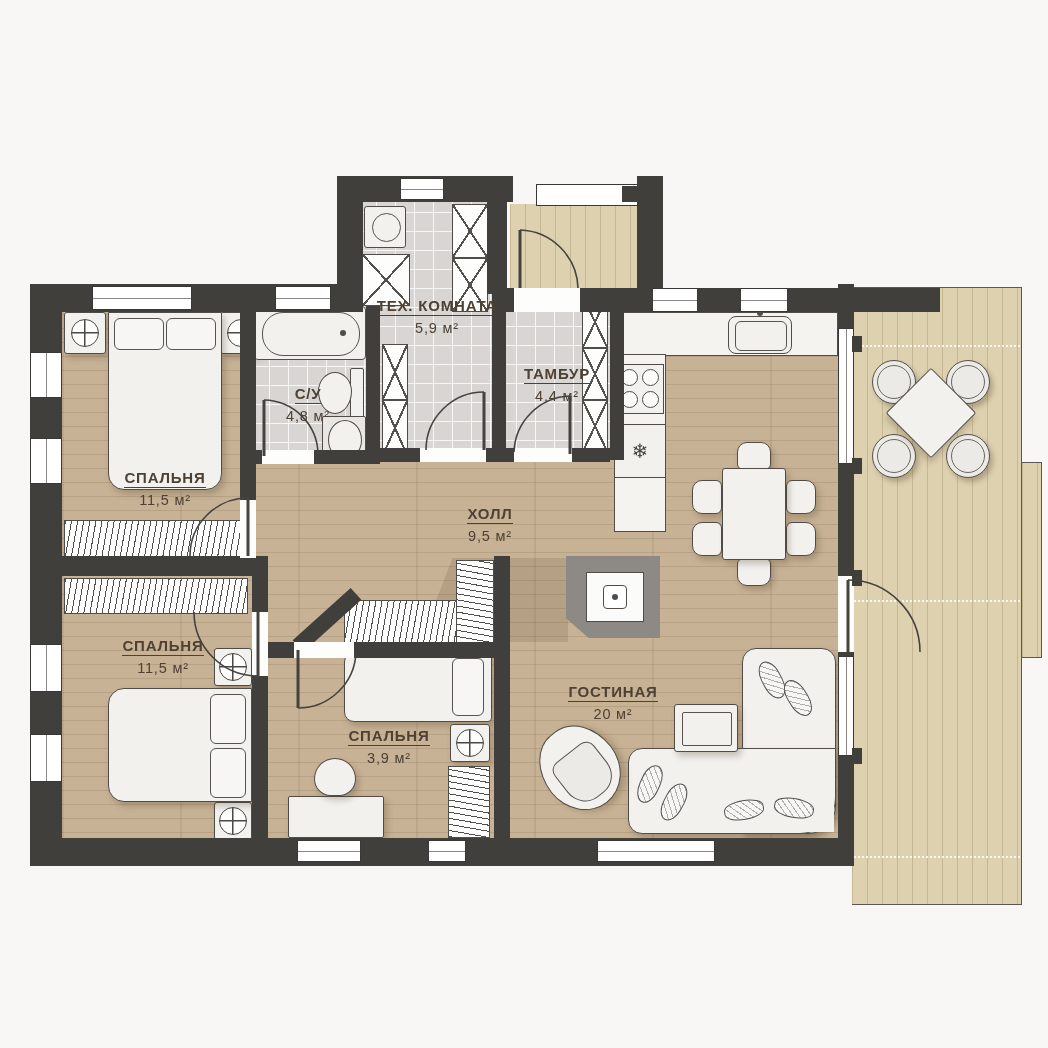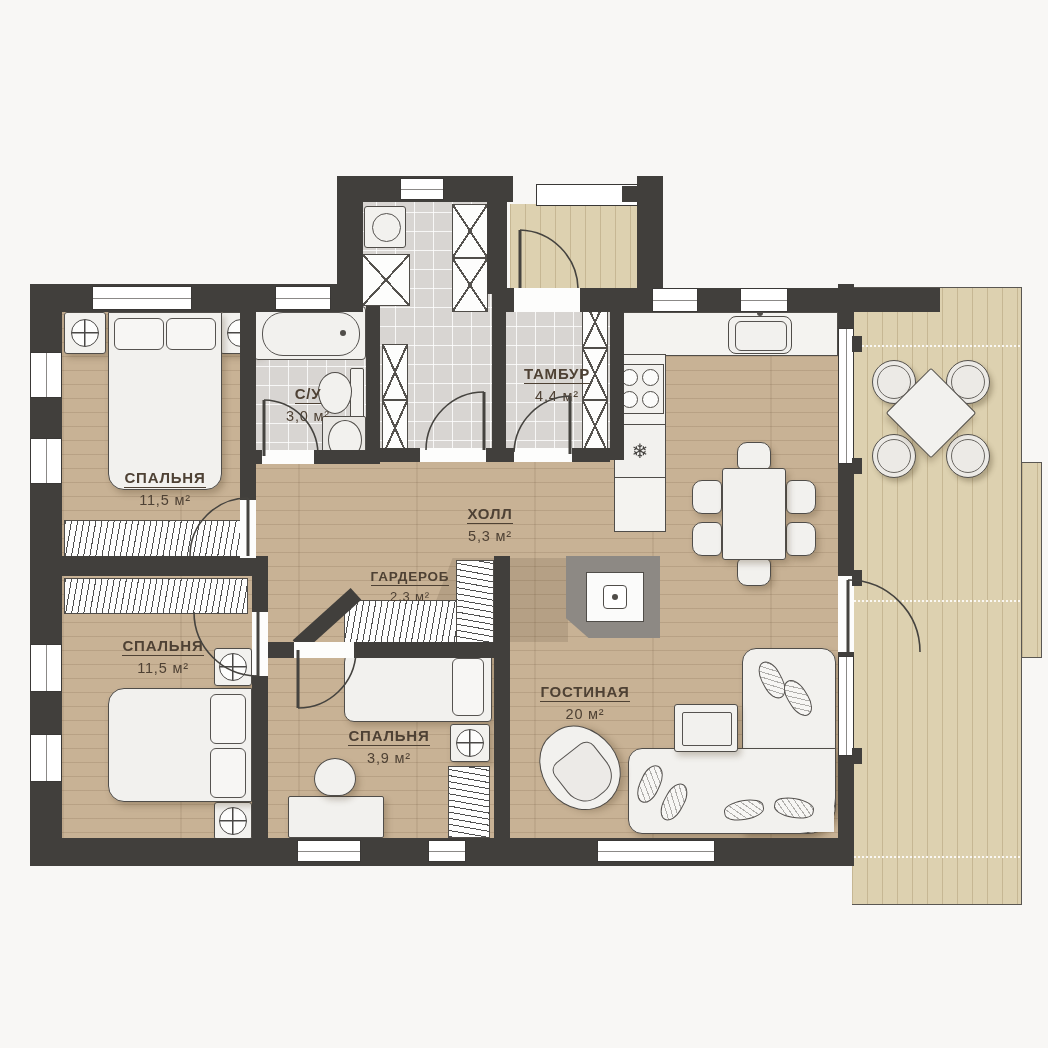--- a/index.html
+++ b/index.html
@@ -216,43 +216,43 @@
   <div class="tchair" style="left:872px;top:434px;width:44px;height:44px"></div>
   <div class="tchair" style="left:946px;top:434px;width:44px;height:44px"></div>
   <div class="furn" style="left:899px;top:381px;width:64px;height:64px;transform:rotate(45deg);border-radius:2px"></div>
 
   <div class="label" style="left:90px;top:468px;width:150px">
     <span class="nm">СПАЛЬНЯ</span>
     <span class="ar">11,5 м²</span>
   </div>
   <div class="label" style="left:256px;top:384px;width:104px">
     <span class="nm">С/У</span>
-    <span class="ar">3,0 м²</span>
+    <span class="ar">4,8 м²</span>
+  </div>
+  <div class="label" style="left:372px;top:296px;width:130px">
+    <span class="nm">ТЕХ. КОМНАТА</span>
+    <span class="ar">5,9 м²</span>
   </div>
   <div class="label" style="left:497px;top:364px;width:120px">
     <span class="nm">ТАМБУР</span>
     <span class="ar">4,4 м²</span>
   </div>
   <div class="label" style="left:430px;top:504px;width:120px">
     <span class="nm">ХОЛЛ</span>
-    <span class="ar">5,3 м²</span>
-  </div>
-  <div class="label" style="left:346px;top:566px;width:128px;z-index:41">
-    <span class="nm" style="font-size:13.5px">ГАРДЕРОБ</span>
-    <span class="ar" style="font-size:13px">2,3 м²</span>
+    <span class="ar">9,5 м²</span>
   </div>
   <div class="label" style="left:98px;top:636px;width:130px">
     <span class="nm">СПАЛЬНЯ</span>
     <span class="ar">11,5 м²</span>
   </div>
   <div class="label" style="left:324px;top:726px;width:130px">
     <span class="nm">СПАЛЬНЯ</span>
     <span class="ar">3,9 м²</span>
   </div>
-  <div class="label" style="left:520px;top:682px;width:130px">
+  <div class="label" style="left:548px;top:682px;width:130px">
     <span class="nm">ГОСТИНАЯ</span>
     <span class="ar">20 м²</span>
   </div>
 
   <svg class="arcs" width="1048" height="1048" viewBox="0 0 1048 1048">
     <g stroke="#45433f" fill="none">
       <path d="M 248 498 A 58 58 0 0 0 190 556" stroke-width="1.6"></path>
       <line x1="248" y1="556" x2="248" y2="498" stroke-width="3"></line>
       <path d="M 258 676 A 64 64 0 0 1 194 612" stroke-width="1.6"></path>
       <line x1="258" y1="612" x2="258" y2="676" stroke-width="3"></line>

